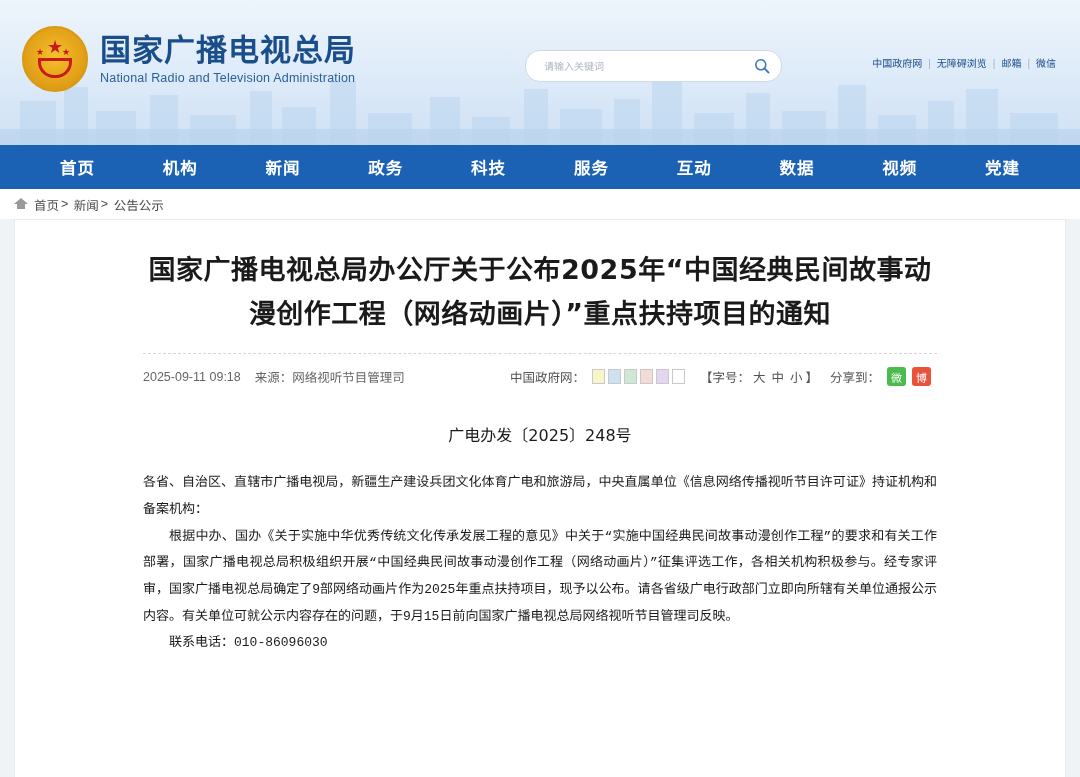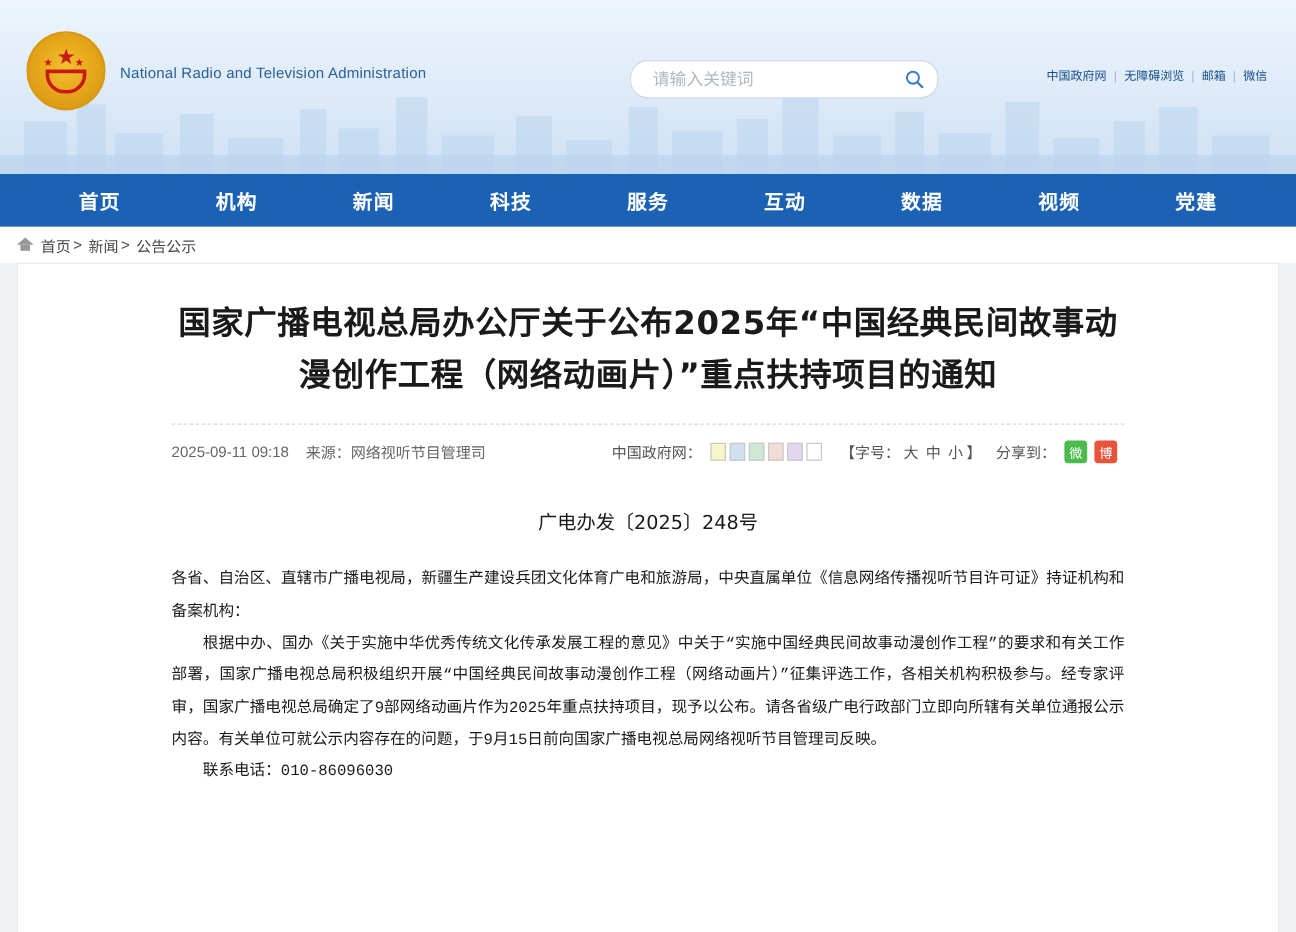--- a/index.html
+++ b/index.html
@@ -93,21 +93,21 @@
     border: 1px solid #cfd9e4;
     border-radius: 15px;
     display: flex;
     align-items: center;
   }
   .search-input {
     flex: 1;
     border: 0;
     outline: 0;
     background: transparent;
-    font-size: 14px;
+    font-size: 10px;
     color: #333;
     padding: 0 10px 0 18px;
     font-family: "Liberation Sans", sans-serif;
   }
   .search-input::placeholder { color: #b0b8c1; }
   .search-btn {
     width: 38px;
     height: 28px;
     border: 0;
     background: transparent;
@@ -320,20 +320,21 @@
 
   <div class="header-inner">
     <div class="logo-wrap">
       <div class="emblem">
         <span class="star s1">★</span>
         <span class="star s2">★</span>
         <span class="star s3">★</span>
         <span class="gear"></span>
       </div>
       <div>
+        <div class="brand-cn">国家广播电视总局</div>
         <div class="brand-en">National Radio and Television Administration</div>
       </div>
     </div>
 
     <div class="search-box">
       <input class="search-input" type="text" placeholder="请输入关键词" style="">
       <button class="search-btn">
         <svg width="16" height="16" viewBox="0 0 16 16">
           <circle cx="6.8" cy="6.8" r="5" fill="none" stroke="#3a7bbf" stroke-width="1.6"></circle>
           <line x1="10.5" y1="10.5" x2="14.6" y2="14.6" stroke="#3a7bbf" stroke-width="1.8" stroke-linecap="round"></line>
@@ -344,20 +345,21 @@
     <div class="top-links">
       <a href="#">中国政府网</a><span class="sep">|</span><a href="#">无障碍浏览</a><span class="sep">|</span><a href="#">邮箱</a><span class="sep">|</span><a href="#">微信</a>
     </div>
   </div>
 </div>
 
 <div class="nav">
   <div class="nav-item">首页</div>
   <div class="nav-item">机构</div>
   <div class="nav-item">新闻</div>
+  <div class="nav-item">政务</div>
   <div class="nav-item">科技</div>
   <div class="nav-item">服务</div>
   <div class="nav-item">互动</div>
   <div class="nav-item">数据</div>
   <div class="nav-item">视频</div>
   <div class="nav-item">党建</div>
 </div>
 
 <div class="breadcrumb">
   <span class="home-icon"></span>

